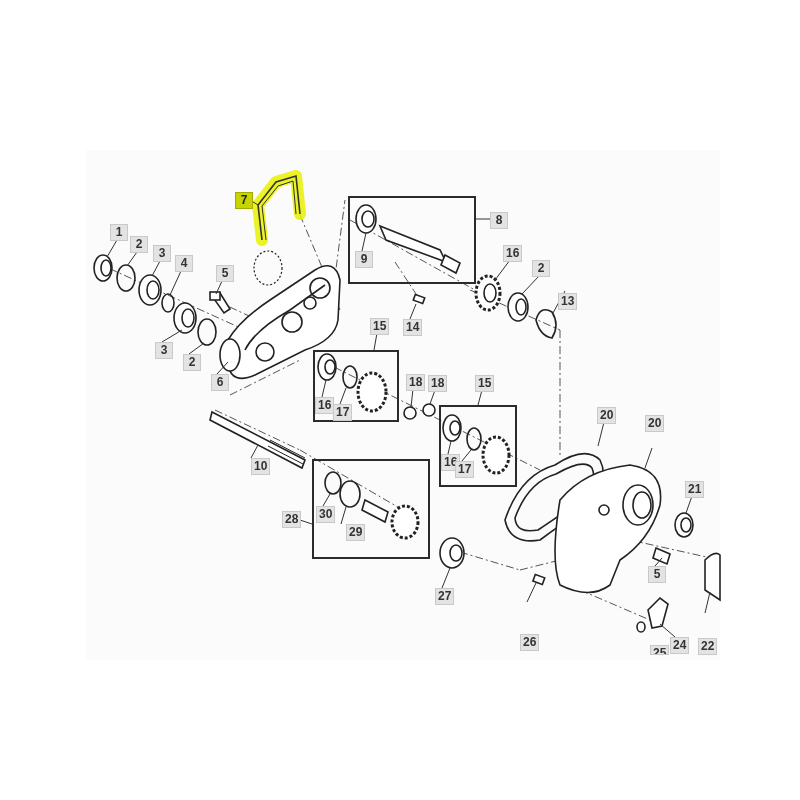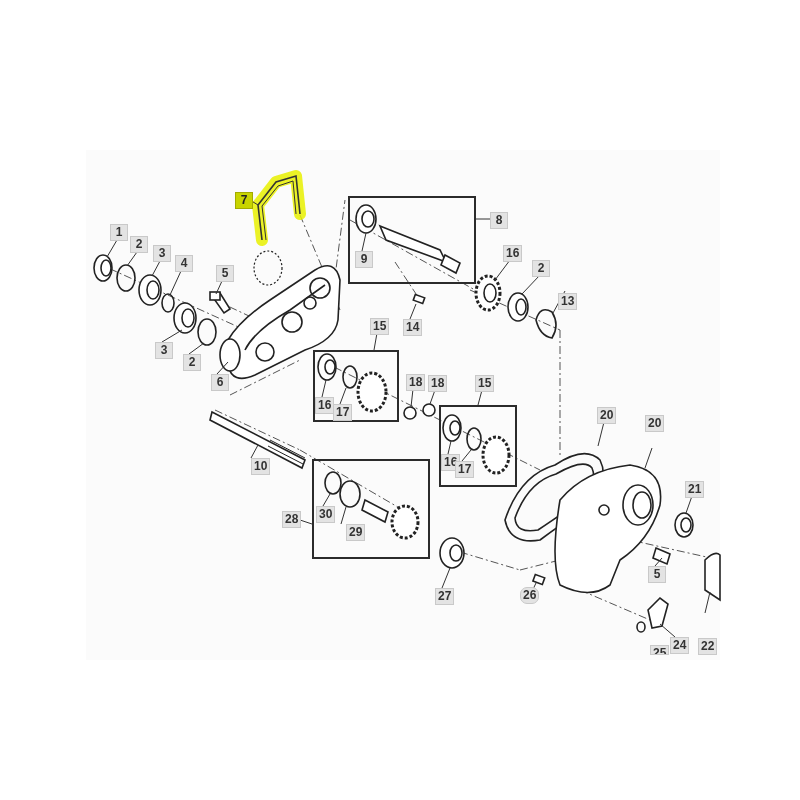--- a/index.html
+++ b/index.html
@@ -204,16 +204,16 @@
 <div class="lbl" style="left:455px;top:461px;">17</div>
 <div class="lbl" style="left:251px;top:458px;text-align:right;">10</div>
 <div class="lbl" style="left:597px;top:407px;">20</div>
 <div class="lbl" style="left:645px;top:415px;text-align:center;">20</div>
 <div class="lbl" style="left:685px;top:481px;">21</div>
 <div class="lbl" style="left:282px;top:511px;">28</div>
 <div class="lbl" style="left:316px;top:506px;text-align:right;">30</div>
 <div class="lbl" style="left:334px;top:524px;margin-left:12px;">29</div>
 <div class="lbl" style="left:435px;top:588px;">27</div>
 <div class="lbl" style="left:648px;top:566px;">5</div>
-<div class="lbl" style="left:520px;top:587px;border-radius:7px;">26</div>
+<div class="lbl" style="left:520px;top:634px;">26</div>
 <div class="lbl" style="left:698px;top:638px;">22</div>
 <div class="lbl" style="left:670px;top:637px;">24</div>
 <div class="lbl" style="left:650px;top:645px;height:8px;overflow:hidden;line-height:15px;">25</div>
 
 </body></html>

